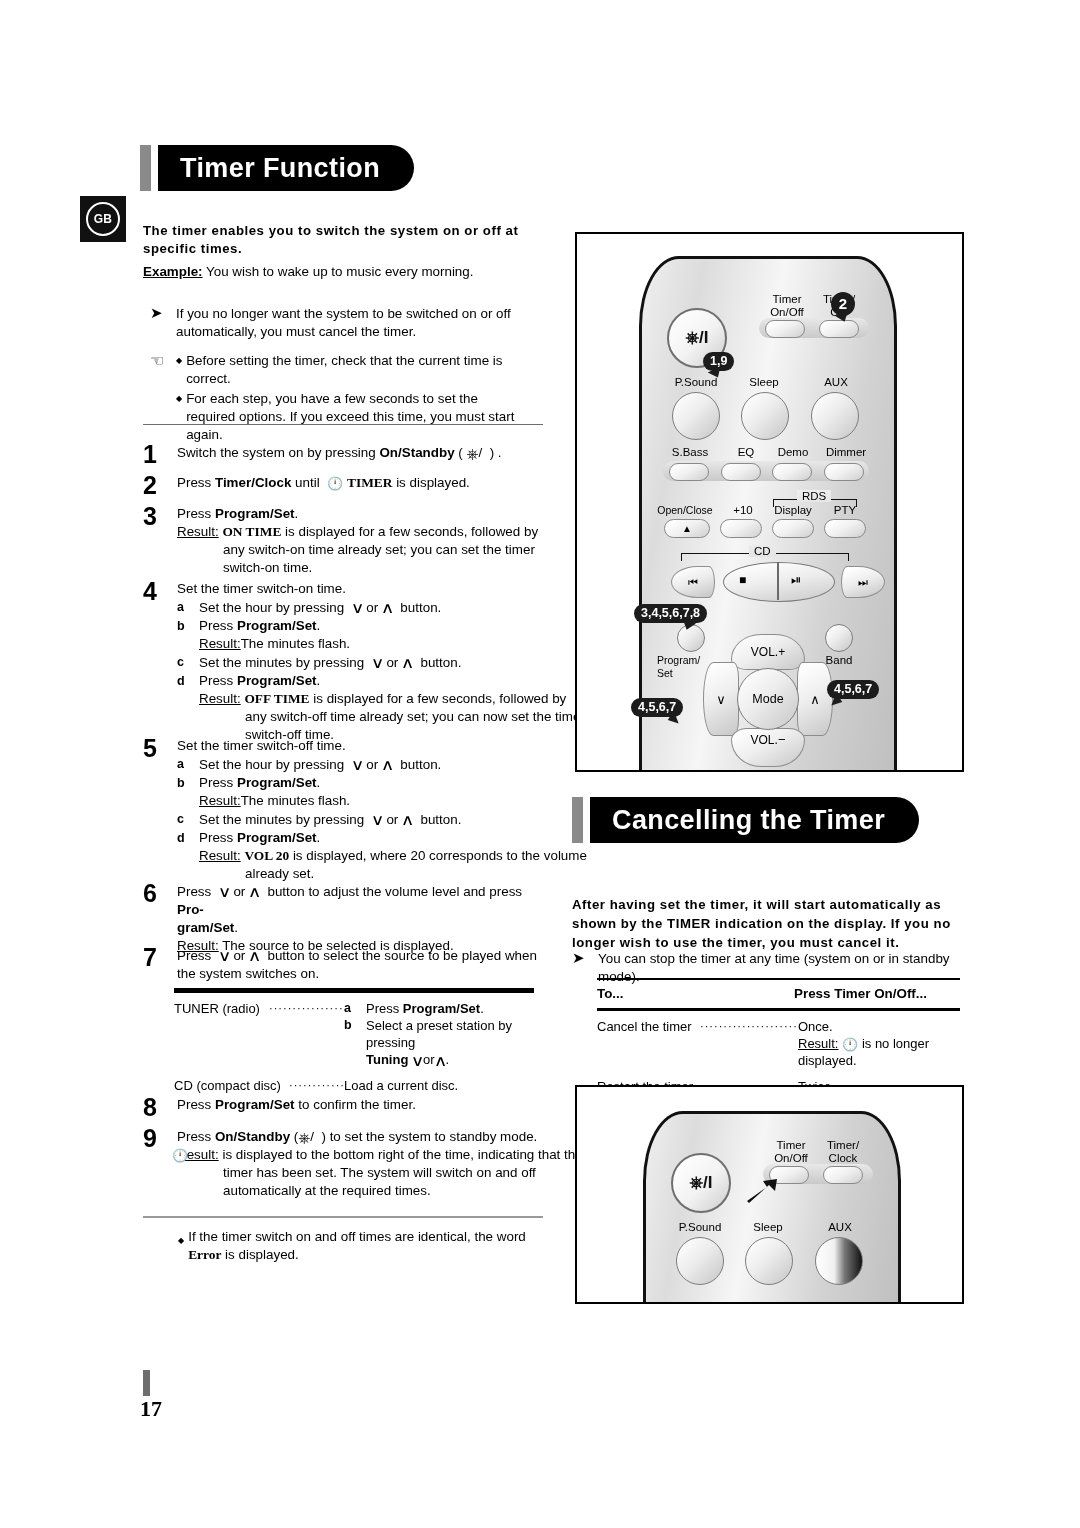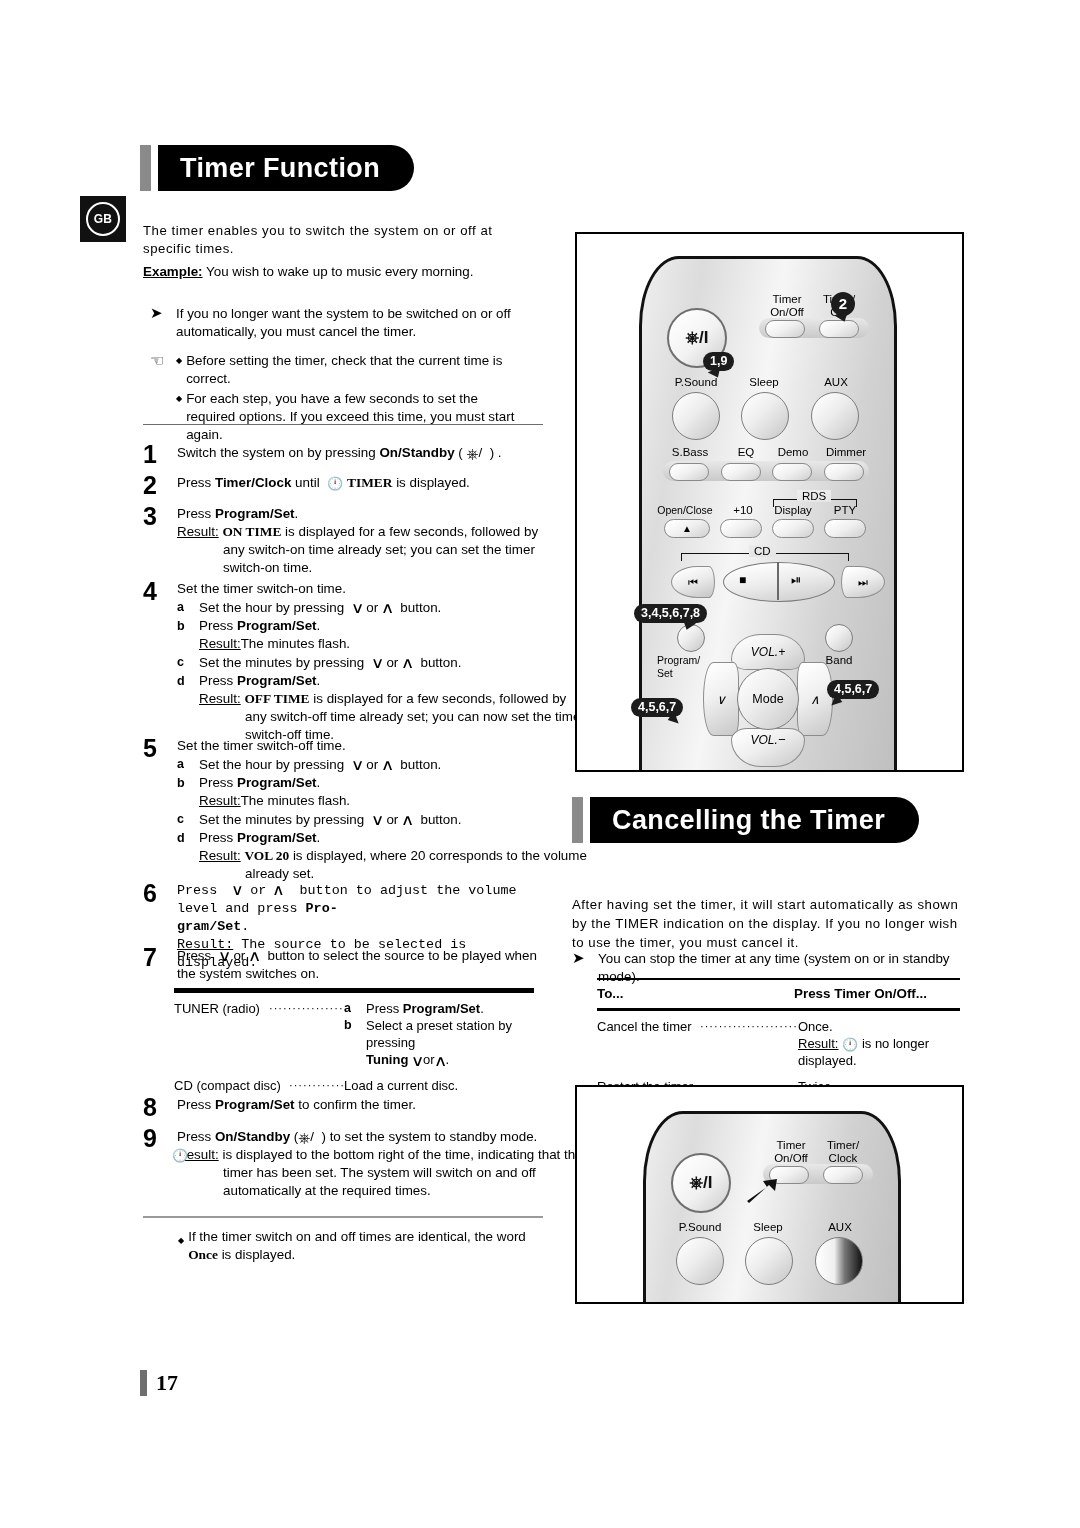--- a/index.html
+++ b/index.html
@@ -28,21 +28,21 @@
     background:#111;display:flex;align-items:center;justify-content:center;
   }
   .gb-badge .ring{
     width:30px;height:30px;border:2px solid #fff;border-radius:50%;
     display:flex;align-items:center;justify-content:center;
     color:#fff;font-size:12px;font-weight:bold;letter-spacing:.3px;
   }
 
   
   .intro-bold{
-    position:absolute;font-size:13.2px;font-weight:normal;line-height:18px;
+    position:absolute;font-size:13.2px;font-weight:bold;line-height:18px;
     letter-spacing:.55px;
   }
   .para{position:absolute;font-size:13.4px;line-height:18px;}
   .u{text-decoration:underline;}
   b{font-weight:bold;}
   .serif{font-family:"Liberation Serif", serif;font-weight:bold;}
 
   
   .note-row{position:absolute;display:flex;font-size:13.4px;line-height:18px;}
   .marker{width:26px;flex:none;}
@@ -131,21 +131,21 @@
     background:linear-gradient(160deg,#ffffff 10%,#ebebeb 50%,#c4c4c4 100%);
     border:1.5px solid #8f8f8f;
   }
   .ell{
     position:absolute;border-radius:50%;border:1.6px solid #7a7a7a;
     background:linear-gradient(170deg,#ffffff 8%,#ededed 48%,#c9c9c9 100%);
   }
   .navpad{position:absolute;}
   .navquad{position:absolute;background:
      linear-gradient(150deg,#ffffff 5%,#efefef 45%,#c7c7c7 100%);
-     border:1.5px solid #8c8c8c;font-style:italic;}
+     border:1.5px solid #8c8c8c;}
 
   .pointer{position:absolute;}
   .page-num{position:absolute;display:flex;align-items:center;}
   .page-num .pbar{width:7px;height:26px;background:#6e6e6e;margin-right:9px;}
   .page-num .pnum{font-family:"Liberation Serif",serif;font-weight:bold;font-size:22px;}
 </style>
 </head>
 <body>
 
 <div class="page">
@@ -273,21 +273,21 @@
       </div>
       <div class="ind" style="margin-left:22px;width:346px;">
         <span class="u">Result:</span>
         <b class="serif">VOL 20</b><span> is displayed, where 20 corresponds to the volume already set.</span>
       </div>
     </div>
   </div>
 
   <div class="step" style="left:143px;top:882px;width:400px;">
     <div class="num">6</div>
-    <div class="body" style="width:368px;font-family:Liberation Mono, monospace;">
+    <div class="body" style="width:368px;">
       <div>Press &nbsp;<span class="cv">∨</span> or <span class="cv">∧</span>&nbsp; button to adjust the volume level and press <b>Pro-</b></div>
       <div><b>gram/Set</b>.</div>
       <div><span class="u">Result:</span><span> The source to be selected is displayed.</span></div>
     </div>
   </div>
 
   <div class="step" style="left:143px;top:946px;width:400px;">
     <div class="num">7</div>
     <div class="body" style="width:372px;">
       <span>Press &nbsp;<span class="cv">∨</span> or <span class="cv">∧</span>&nbsp; button to select the source to be played when the system switches on.</span>
@@ -339,24 +339,24 @@
       <div class="ind" style="width:372px;">
         <span class="u">Result:</span><span class="clk">🕛</span><span> is displayed to the bottom right of the time, indicating that the timer has been set. The system will switch on and off automatically at the required times.</span>
       </div>
     </div>
   </div>
 
   <div class="rule2" style="left:143px;top:1216px;width:400px;"></div>
 
   <div class="note-row" style="left:178px;top:1228px;width:370px;">
     <span class="diamond" style="margin-top:4px;">◆</span>
-    <span style="display:block;width:350px;">If the timer switch on and off times are identical, the word <b class="serif">Once</b> is displayed.</span>
-  </div>
-
-  <div class="page-num" style="left:140px;top:1370px;">
+    <span style="display:block;width:350px;">If the timer switch on and off times are identical, the word <b class="serif">Error</b> is displayed.</span>
+  </div>
+
+  <div class="page-num" style="left:140px;top:1370px;flex-direction:column;">
     <div class="pbar"></div>
     <div class="pnum">17</div>
   </div>
 
   <div class="fig" style="left:575px;top:232px;width:385px;height:536px;">
 
     <div class="remote" style="left:62px;top:22px;width:252px;height:520px;">
       <div class="rc-body" style="border-radius:40px 40px 8px 8px / 70px 70px 8px 8px;"></div>
 
       <div class="btn-ring" style="left:28px;top:52px;width:56px;height:56px;">

